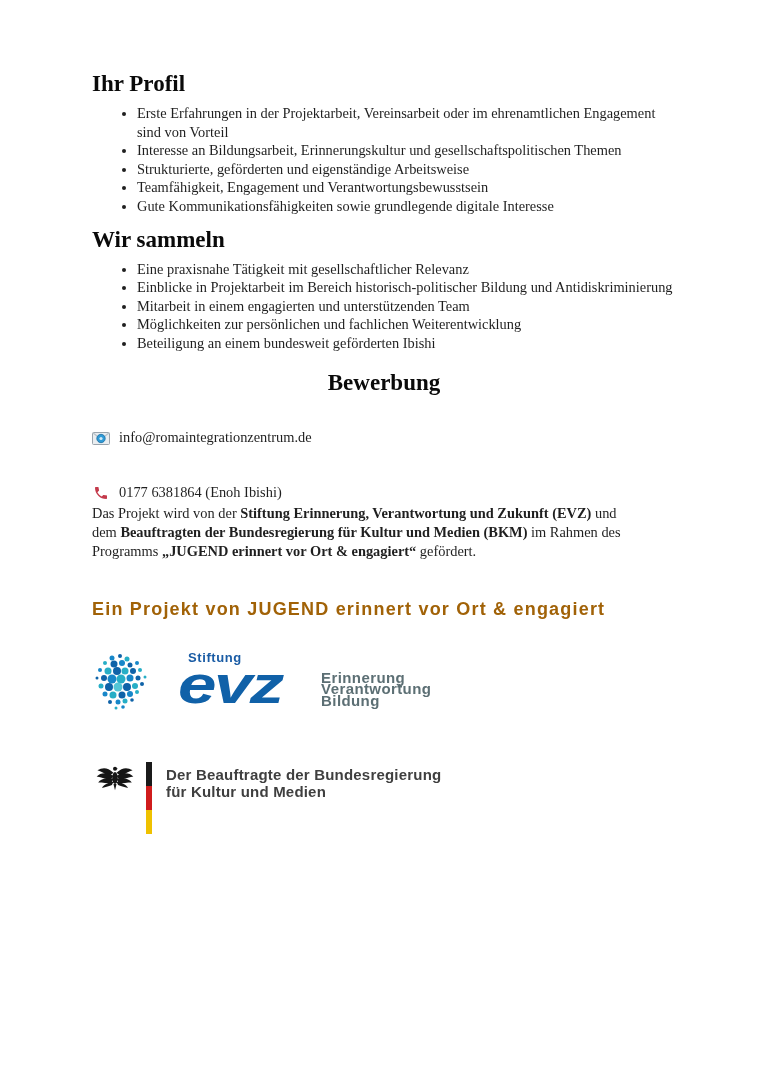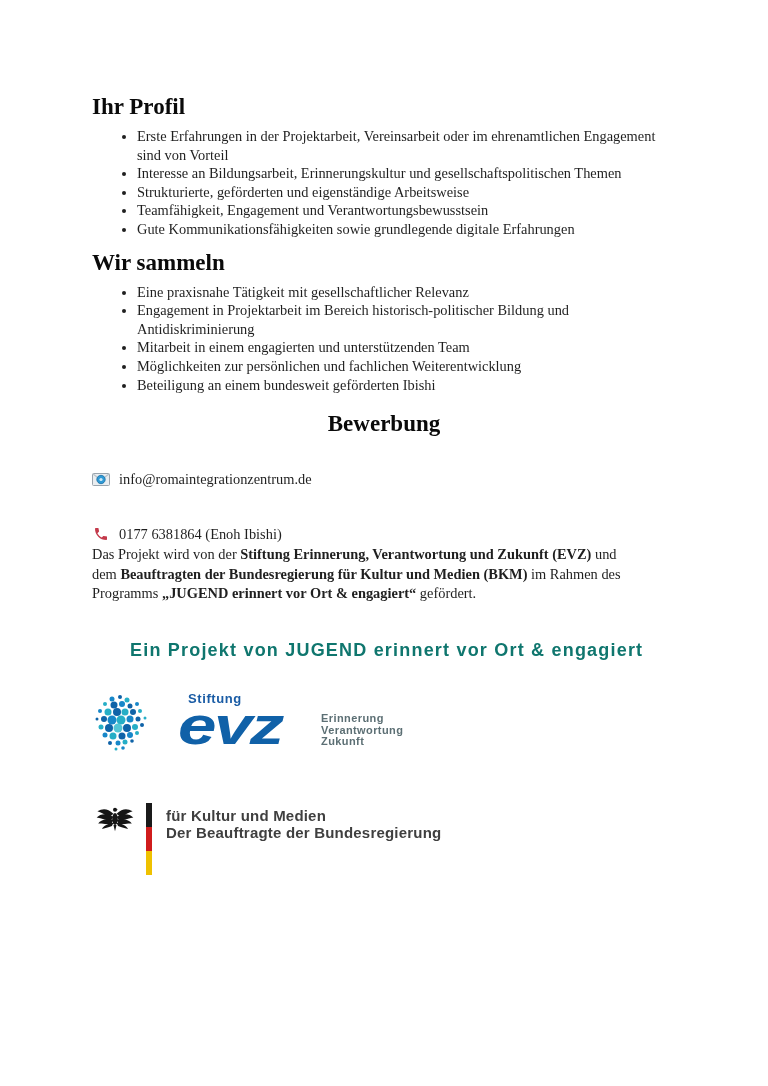--- a/index.html
+++ b/index.html
@@ -1,51 +1,51 @@
 <!DOCTYPE html>
 <html><head>
 <meta charset="utf-8">
 <style>
   html,body{margin:0;padding:0;background:#ffffff;}
   body{width:768px;height:1086px;overflow:hidden;
        font-family:"Liberation Serif",serif;color:#1f1f1f;}
-  .page{padding:95px 92px 0 92px;width:584px;}
+  .page{padding:72px 92px 0 92px;width:584px;}
 
   h2{font-family:"Liberation Serif",serif;font-weight:bold;color:#0a0a0a;
      font-size:23px;line-height:23px;margin:0;}
   .gap-ul{margin:9px 0 0 0;padding:0 0 0 45px;list-style:disc outside;}
   .gap-ul li{font-size:14.4px;line-height:18.6px;margin:0;padding:0;}
   p.body{font-size:14.4px;line-height:19.4px;margin:0;}
   .mt-wirbieten{margin-top:12px;}
   .mt-p1{margin-top:18px;}
   .mt-bewerbung{margin-top:18px;text-align:center;}
   .mt-contact{margin-top:20px;}
   .mt-p2{margin-top:14px;}
 
   .contact-row{display:flex;align-items:center;height:22px;margin-top:33px;}
   .contact-row .cicon{width:18px;height:16px;margin-right:9px;flex:0 0 auto;}
   .contact-row .ctext{font-size:14.4px;color:#1f1f1f;text-decoration:none;}
 
   .b{font-weight:bold;}
 
   .banner{margin-top:37px;font-family:"Liberation Sans",sans-serif;
-          font-weight:bold;font-size:18px;letter-spacing:1.2px;color:#0f766e;margin-left:38px;}
+          font-weight:bold;font-size:18px;letter-spacing:1.2px;color:#a16207;}
 
   
   .evz-logo{margin-top:30px;display:flex;align-items:flex-start;gap:16px;}
   .evz-dots{width:64px;height:62px;flex:0 0 auto;}
   .evz-center{margin-left:6px;}
   .evz-stiftung{font-family:"Liberation Sans",sans-serif;font-weight:bold;
                 font-size:13px;letter-spacing:.6px;color:#1a5ca5;margin-left:10px;}
   .evz-word{font-family:"Liberation Sans",sans-serif;font-style:italic;
             font-weight:bold;font-size:54px;line-height:38px;letter-spacing:-2px;
             color:#1061a8;transform:scaleX(1.28);transform-origin:left top;}
   .evz-tagline{margin-left:46px;margin-top:22px;
                font-family:"Liberation Sans",sans-serif;font-weight:bold;
-               font-size:11px;line-height:11.5px;letter-spacing:.4px;color:#5c6f74;}
+               font-size:15px;line-height:11.5px;letter-spacing:.4px;color:#5c6f74;}
 
   
   .bkm-logo{margin-top:50px;display:flex;align-items:flex-start;}
   .bkm-eagle{width:38px;height:26px;margin:3px 0 0 4px;flex:0 0 auto;}
   .bkm-stripe{width:6px;height:72px;margin-left:12px;flex:0 0 auto;
               display:flex;flex-direction:column;}
   .bkm-stripe div{flex:1;}
   .bkm-text{margin:4px 0 0 14px;font-family:"Liberation Sans",sans-serif;
             font-weight:bold;font-size:15px;line-height:17px;color:#3f3f3f;
             letter-spacing:.2px;}
@@ -54,27 +54,27 @@
 <body>
 
 <div class="page">
 
   <h2>Ihr Profil</h2>
   <ul class="gap-ul">
     <li>Erste Erfahrungen in der Projektarbeit, Vereinsarbeit oder im ehrenamtlichen Engagement sind von Vorteil</li>
     <li>Interesse an Bildungsarbeit, Erinnerungskultur und gesellschaftspolitischen Themen</li>
     <li>Strukturierte, geförderten und eigenständige Arbeitsweise</li>
     <li>Teamfähigkeit, Engagement und Verantwortungsbewusstsein</li>
-    <li>Gute Kommunikationsfähigkeiten sowie grundlegende digitale Erfahrungen</li>
+    <li>Gute Kommunikationsfähigkeiten sowie grundlegende digitale Interesse</li>
   </ul>
 
   <h2 class="mt-wirbieten">Wir sammeln</h2>
   <ul class="gap-ul">
     <li>Eine praxisnahe Tätigkeit mit gesellschaftlicher Relevanz</li>
-    <li>Engagement in Projektarbeit im Bereich historisch-politischer Bildung und Antidiskriminierung</li>
+    <li>Einblicke in Projektarbeit im Bereich historisch-politischer Bildung und Antidiskriminierung</li>
     <li>Mitarbeit in einem engagierten und unterstützenden Team</li>
     <li>Möglichkeiten zur persönlichen und fachlichen Weiterentwicklung</li>
     <li>Beteiligung an einem bundesweit geförderten Ibishi</li>
   </ul>
 
 
   <h2 class="mt-bewerbung">Bewerbung</h2>
 
   <div class="mt-contact">
     <div class="contact-row">
@@ -139,21 +139,21 @@
       <circle cx="24" cy="58" r="1.5" fill="#26aec6"></circle>
         <circle cx="31" cy="57" r="1.8" fill="#1787c9"></circle>
     </svg>
     <div class="evz-center">
       <div class="evz-stiftung">Stiftung</div>
       <div class="evz-word">evz</div>
     </div>
     <div class="evz-tagline">
       <div>Erinnerung</div>
       <div>Verantwortung</div>
-      <div>Zukunft</div>
+      <div>Bildung</div>
     </div>
   </div>
 
   <div class="bkm-logo">
     <svg class="bkm-eagle" viewBox="0 0 48 34">
       <g fill="#161616">
         <circle cx="24" cy="5" r="2.6"></circle>
         <path d="M24 4 L28 5 L24 6.5 Z"></path>
         <ellipse cx="24" cy="17" rx="3.6" ry="8"></ellipse>
         <path d="M22 10 C14 3 8 3 1 7 C7 9 12 12 16 15 Z"></path>
@@ -166,18 +166,18 @@
         <path d="M26 22 C33 23 39 26 41 30 C36 29 31 27 28 26 Z"></path>
         <path d="M22 25 L24 33 L26 25 Z"></path>
       </g>
     </svg>
     <div class="bkm-stripe">
       <div style="background:#1a1a1a"></div>
       <div style="background:#d01c1c"></div>
       <div style="background:#efc100"></div>
     </div>
     <div class="bkm-text">
+      <div>Der Beauftragte der Bundesregierung</div>
       <div>für Kultur und Medien</div>
-      <div>Der Beauftragte der Bundesregierung</div>
     </div>
   </div>
 
 </div>
 
 </body></html>

